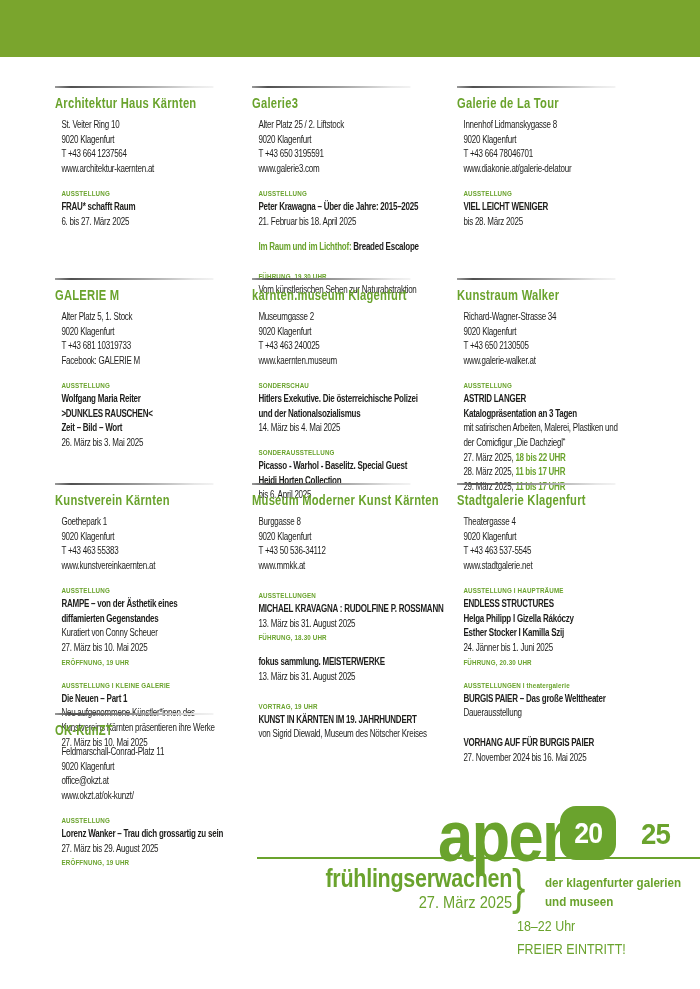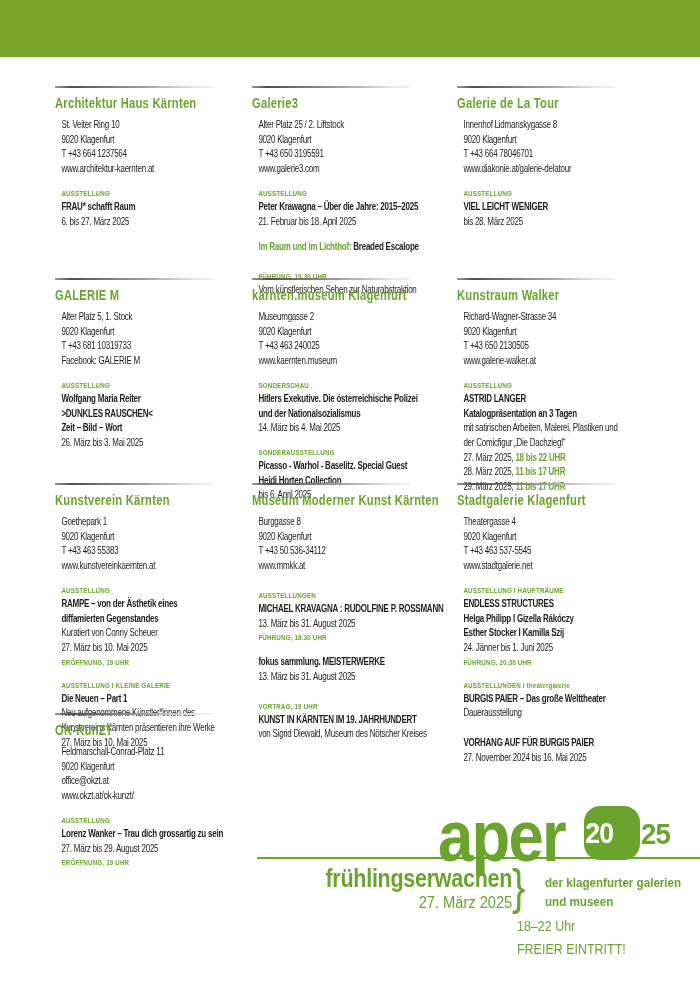--- a/index.html
+++ b/index.html
@@ -25,22 +25,22 @@
   .label{font-size:7.8px;font-weight:bold;color:var(--g);letter-spacing:.2px;line-height:12px;white-space:nowrap}
   .block{margin-top:11px}
   .note{margin-top:1px}
   .time,.mixg{color:var(--g);font-weight:bold}
   .addr{margin-bottom:1px}
 
   
   .baseline-rule{position:absolute;left:257px;top:857px;width:443px;height:2px;background:var(--g)}
   .apero-word{position:absolute;left:438px;top:800px;font-size:72px;font-weight:bold;line-height:72px;
               color:var(--g);letter-spacing:-2px;transform:scaleX(.88);transform-origin:0 0;white-space:nowrap}
-  .apero-disc{position:absolute;left:584px;top:806px;width:56px;height:54px;border-radius:16px;background:var(--g);
-              display:flex;align-items:center;}
+  .apero-disc{position:absolute;left:560px;top:806px;width:56px;height:54px;border-radius:16px;background:var(--g);
+              display:flex;align-items:center;justify-content:center}
   .apero-disc span{color:#fff;font-size:29px;font-weight:bold;letter-spacing:-1px;transform:scaleX(.92)}
   .apero-rest{position:absolute;left:641px;top:819px;font-size:30px;font-weight:bold;color:var(--g);
               letter-spacing:-1px;line-height:1;transform:scaleX(.92);transform-origin:0 0}
   .ev-title-wrap{position:absolute;right:188px;top:865px;text-align:right;transform:scaleX(.86);transform-origin:100% 0;white-space:nowrap}
   .ev-title{font-size:25px;font-weight:bold;color:var(--g);line-height:26px;letter-spacing:-.3px}
   .ev-date{font-size:17px;color:var(--g);line-height:19px;margin-top:2px}
   .brace{position:absolute;left:512px;top:861px;font-size:50px;line-height:52px;font-weight:400;color:var(--g);
          transform:scaleX(.8);transform-origin:0 0}
   .ev-sub{position:absolute;left:545px;top:873px;font-size:13.5px;font-weight:bold;color:var(--g);
           line-height:19px;transform:scaleX(.86);transform-origin:0 0;white-space:nowrap}

